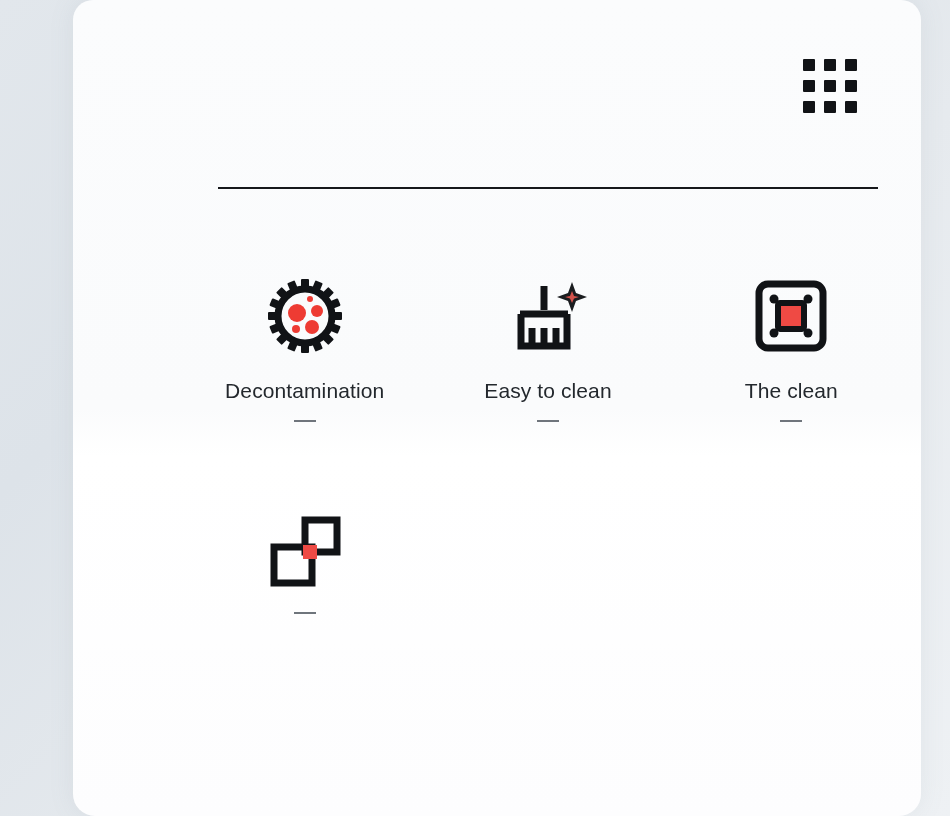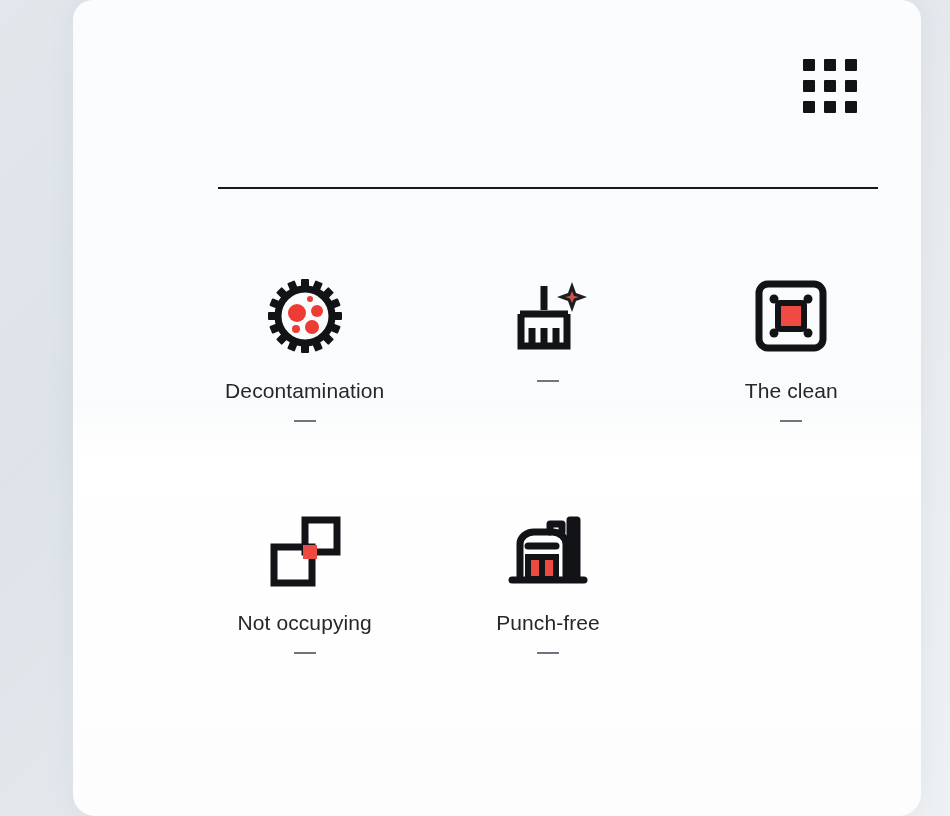--- a/index.html
+++ b/index.html
@@ -169,20 +169,21 @@
               <path d="M14 40 H62"></path>
               <path d="M15 40 V72 H61 V40"></path>
               <path d="M26 72 V54"></path>
               <path d="M38 72 V54"></path>
               <path d="M50 72 V54"></path>
             </g>
             <path d="M66 8 L70 19 L81 23 L70 27 L66 38 L62 27 L51 23 L62 19 Z" fill="#1b1d20"></path>
             <path d="M66 17 L68 22 L73 23 L68 24.5 L66 29 L64 24.5 L59 23 L64 22 Z" fill="#d3534c"></path>
           </svg>
         </div>
+        <div class="feature-label">Easy to clean</div>
         <div class="feature-dash"></div>
       </div>
 
       <div class="feature-cell">
         <div class="icon-wrap">
           <svg width="84" height="84" viewBox="0 0 84 84" aria-hidden="true">
             <rect x="10" y="10" width="64" height="64" rx="9" fill="none" stroke="#111316" stroke-width="7"></rect>
             <circle cx="25" cy="25" r="4.5" fill="#111316"></circle>
             <circle cx="59" cy="25" r="4.5" fill="#111316"></circle>
             <circle cx="25" cy="59" r="4.5" fill="#111316"></circle>
@@ -197,41 +198,19 @@
 
       <div class="feature-cell row2">
         <div class="icon-wrap">
           <svg width="84" height="84" viewBox="0 0 84 84" aria-hidden="true">
             <rect x="42" y="12" width="32" height="32" fill="none" stroke="#111316" stroke-width="7"></rect>
             <rect x="11" y="39" width="38" height="36" fill="none" stroke="#111316" stroke-width="7"></rect>
             <rect x="42" y="39" width="10" height="10" fill="#ee4a44"></rect>
             <rect x="40" y="37" width="14" height="14" fill="#ee4a44"></rect>
           </svg>
         </div>
-        <div class="feature-label">Not occupying</div>
-        <div class="feature-dash"></div>
-      </div>
-
-      <div class="feature-cell row2">
-        <div class="icon-wrap">
-          <svg width="84" height="84" viewBox="0 0 84 84" aria-hidden="true">
-            <g fill="none" stroke="#111316" stroke-width="7" stroke-linejoin="round" stroke-linecap="round">
-              <path d="M14 70 V36 a14 12 0 0 1 14 -12 h18 a14 12 0 0 1 14 12 V70"></path>
-              <path d="M44 24 V16 h12 V24"></path>
-              <path d="M64 70 V12 h7 V70"></path>
-              <path d="M6 72 H78"></path>
-              <path d="M22 38 H50"></path>
-            </g>
-            <rect x="23" y="50" width="11" height="20" fill="#ee4a44"></rect>
-            <rect x="38" y="50" width="11" height="20" fill="#ee4a44"></rect>
-            <g fill="none" stroke="#111316" stroke-width="6">
-              <rect x="22" y="49" width="28" height="22"></rect>
-              <path d="M36 49 V71"></path>
-            </g>
-          </svg>
-        </div>
-        <div class="feature-label">Punch-free</div>
-        <div class="feature-dash"></div>
-      </div>
+        <div class="feature-dash"></div>
+      </div>
+
 
     </div>
   </div>
 </div>
 
 </body></html>

